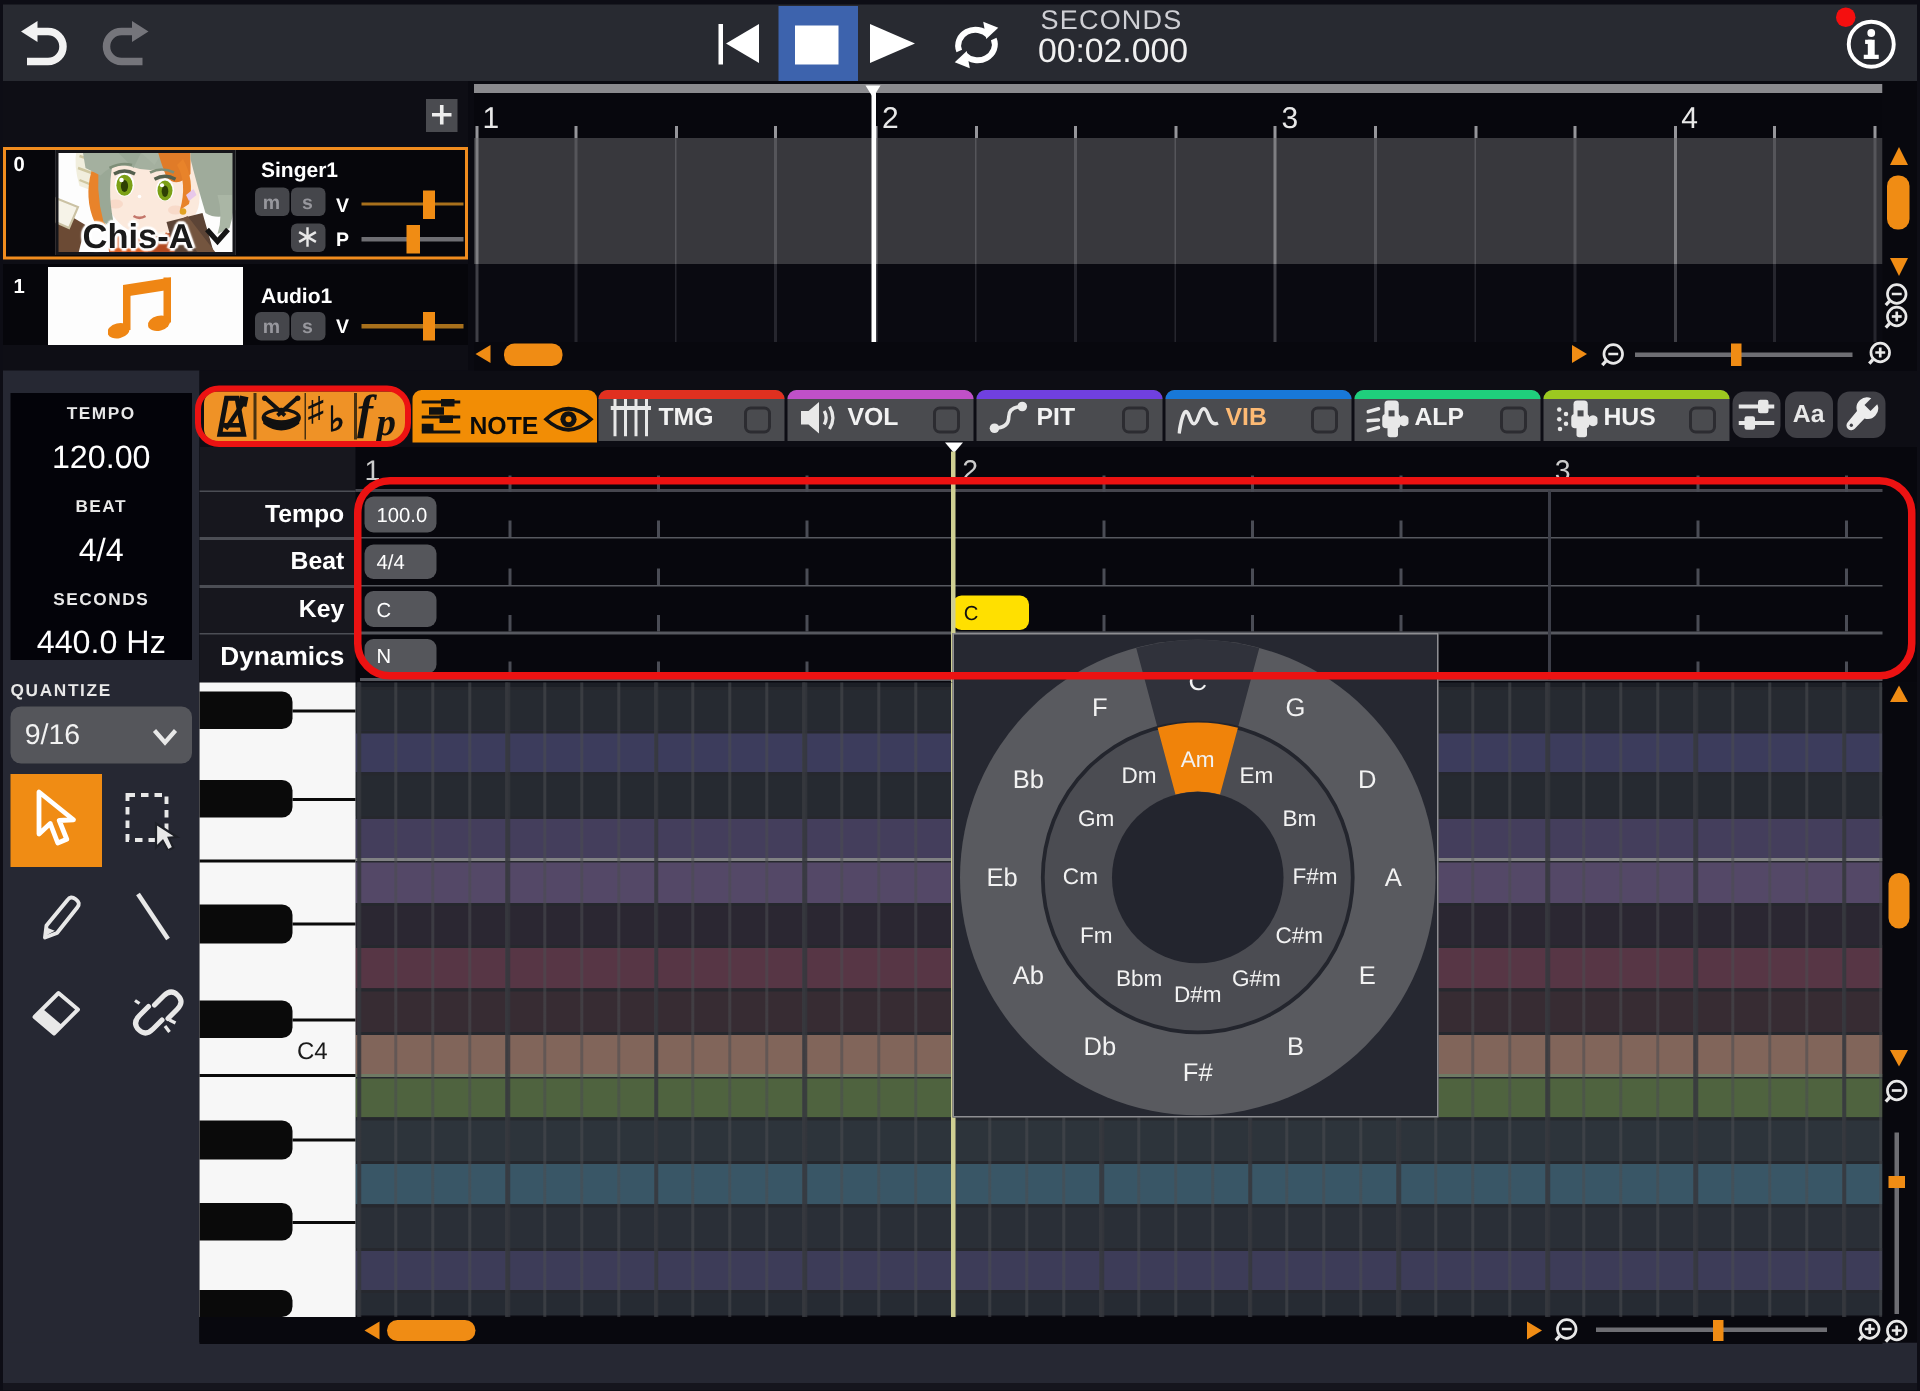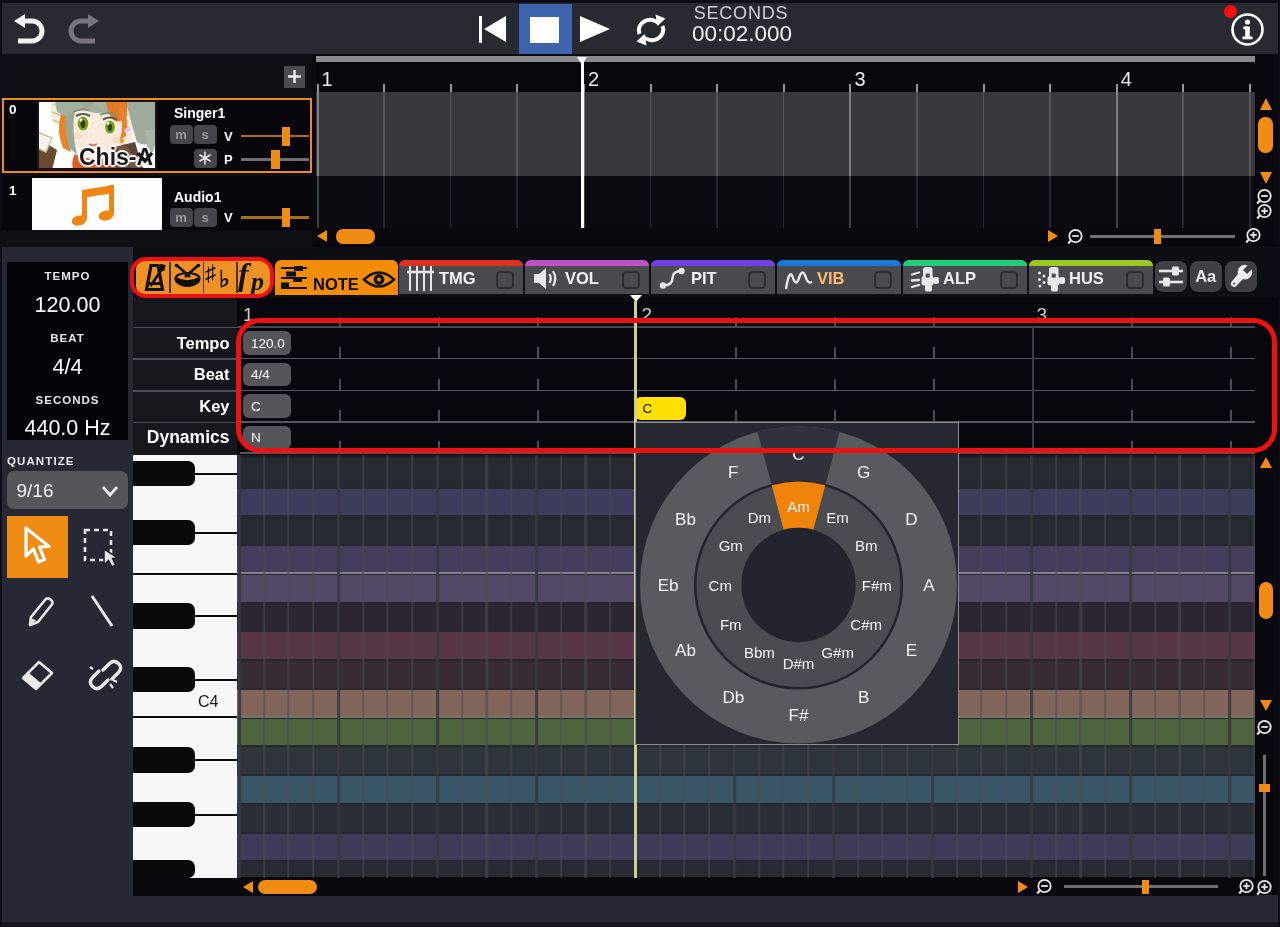--- a/index.html
+++ b/index.html
@@ -87,21 +87,21 @@
 <path d="M0 32 L15 38 L9 52 L0 48 Z" fill="#f6f3e8" stroke="#cbc2a4" stroke-width="1.4"></path>
 <path d="M38 54 Q55 62 74 55 L88 70 H36 Q34 60 38 54 Z" fill="#d95f26"></path>
 <path d="M60 58 L78 55 L88 70 H62 Z" fill="#b34a20"></path>
 <path d="M40 54 Q56 61 73 55" fill="none" stroke="#f8f2e8" stroke-width="2"></path>
 <path d="M74 48 L98 42 L106 70 H80 Z" fill="#5c4436"></path>
 <path d="M88 44 L108 70 L96 70 L80 48 Z" fill="#74553f"></path>
 <circle cx="85" cy="41" r="2.2" fill="#e2a424"></circle>
 <path d="M87 30 L92 26 L94 30 L89 34 Z" fill="#e8c8ea"></path>
 </svg>
 <div style="position:absolute;left:37px;top:100px;width:120px;height:70px;border:2px solid #15151a;"></div>
-<div style="position:absolute;left:55px;top:146px;font-size:23px;color:#1a1a1a;font-weight:700;line-height:1;text-shadow:-2px 0 1px #fff,2px 0 1px #fff,0 -2px 1px #fff,0 2px 1px #fff,-1px -1px 1px #fff,1px 1px 1px #fff,-1px 1px 1px #fff,1px -1px 1px #fff;margin-left:24px;">Chis-A</div>
+<div style="position:absolute;left:55px;top:146px;font-size:23px;color:#1a1a1a;font-weight:700;line-height:1;text-shadow:-2px 0 1px #fff,2px 0 1px #fff,0 -2px 1px #fff,0 2px 1px #fff,-1px -1px 1px #fff,1px 1px 1px #fff,-1px 1px 1px #fff,1px -1px 1px #fff;">Chis-A</div>
 <svg class="b" style="left:135px;top:149px" width="20" height="16">
       <path d="M3 4 L10 12 L17 4" fill="none" stroke="#151515" stroke-width="3.4"></path>
     </svg>
 <div style="position:absolute;left:174px;top:106px;font-size:14px;color:#fff;font-weight:700;line-height:1;">Singer1</div>
 <div style="position:absolute;left:169.5px;top:124.5px;width:23px;height:19.5px;background:#45464b;border-radius:4px;"></div>
 <div style="position:absolute;left:169.5px;top:128px;font-size:13px;color:#97979d;font-weight:700;line-height:1;width:23px;text-align:center;">m</div>
 <div style="position:absolute;left:193.5px;top:124.5px;width:23px;height:19.5px;background:#45464b;border-radius:4px;"></div>
 <div style="position:absolute;left:193.5px;top:128px;font-size:13px;color:#97979d;font-weight:700;line-height:1;width:23px;text-align:center;">s</div>
 <div style="position:absolute;left:224px;top:129.5px;font-size:13px;color:#fff;font-weight:700;line-height:1;">V</div>
 <div style="position:absolute;left:241px;top:134.8px;width:68px;height:2.6px;background:#a8701c;"></div>
@@ -439,21 +439,21 @@
 <div style="position:absolute;left:1032px;top:327px;width:2px;height:126px;background:#3c3e48;"></div>
 <div style="position:absolute;left:133px;top:334.5px;font-size:16.5px;color:#fff;font-weight:700;line-height:1;width:96.5px;text-align:right;">Tempo</div>
 <div style="position:absolute;left:133px;top:366px;font-size:16.5px;color:#fff;font-weight:700;line-height:1;width:96.5px;text-align:right;">Beat</div>
 <div style="position:absolute;left:133px;top:397.5px;font-size:16.5px;color:#fff;font-weight:700;line-height:1;width:96.5px;text-align:right;">Key</div>
 <div style="position:absolute;left:133px;top:428.5px;font-size:17.5px;color:#fff;font-weight:700;line-height:1;width:96.5px;text-align:right;">Dynamics</div>
 <div style="position:absolute;left:133px;top:326.5px;width:104px;height:1.5px;background:#4c4e55;"></div>
 <div style="position:absolute;left:133px;top:358px;width:104px;height:1.5px;background:#4c4e55;"></div>
 <div style="position:absolute;left:133px;top:390px;width:104px;height:1.5px;background:#4c4e55;"></div>
 <div style="position:absolute;left:133px;top:421.5px;width:104px;height:1.5px;background:#4c4e55;"></div>
 <div style="position:absolute;left:243px;top:331px;width:47.5px;height:23.5px;background:#55565b;border-radius:6px;"></div>
-    <div style="position:absolute;left:251px;top:336.5px;font-size:13.5px;color:#fff;font-weight:400;line-height:1;">120.0</div>
+    <div style="position:absolute;left:251px;top:336.5px;font-size:13.5px;color:#fff;font-weight:400;line-height:1;">100.0</div>
 <div style="position:absolute;left:243px;top:362.5px;width:47.5px;height:23.5px;background:#55565b;border-radius:6px;"></div>
     <div style="position:absolute;left:251px;top:368.0px;font-size:13.5px;color:#fff;font-weight:400;line-height:1;">4/4</div>
 <div style="position:absolute;left:243px;top:394px;width:47.5px;height:23.5px;background:#55565b;border-radius:6px;"></div>
     <div style="position:absolute;left:251px;top:399.5px;font-size:13.5px;color:#fff;font-weight:400;line-height:1;">C</div>
 <div style="position:absolute;left:243px;top:425.5px;width:47.5px;height:23.5px;background:#55565b;border-radius:6px;"></div>
     <div style="position:absolute;left:251px;top:431.0px;font-size:13.5px;color:#fff;font-weight:400;line-height:1;">N</div>
 <div style="position:absolute;left:634.5px;top:396.5px;width:51.5px;height:23.5px;background:#ffe000;border-radius:6px;"></div>
     <div style="position:absolute;left:642.5px;top:402.0px;font-size:13.5px;color:#111;font-weight:400;line-height:1;">C</div>
 <div style="position:absolute;left:629.5px;top:295px;width:0;height:0;border-left:6.25px solid transparent;border-right:6.25px solid transparent;border-top:7.5px solid #fff;"></div>
 <div style="position:absolute;left:633.6px;top:301px;width:3.4px;height:154px;background:#cfcf92;"></div>

